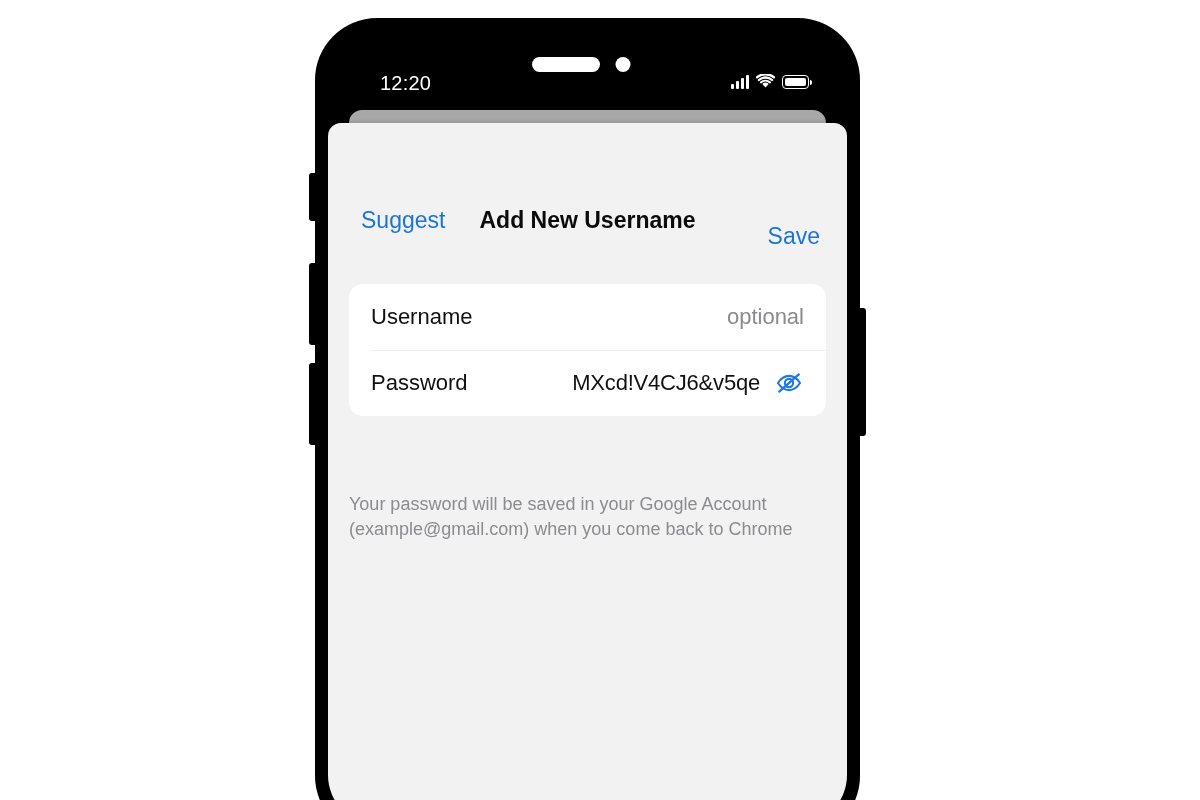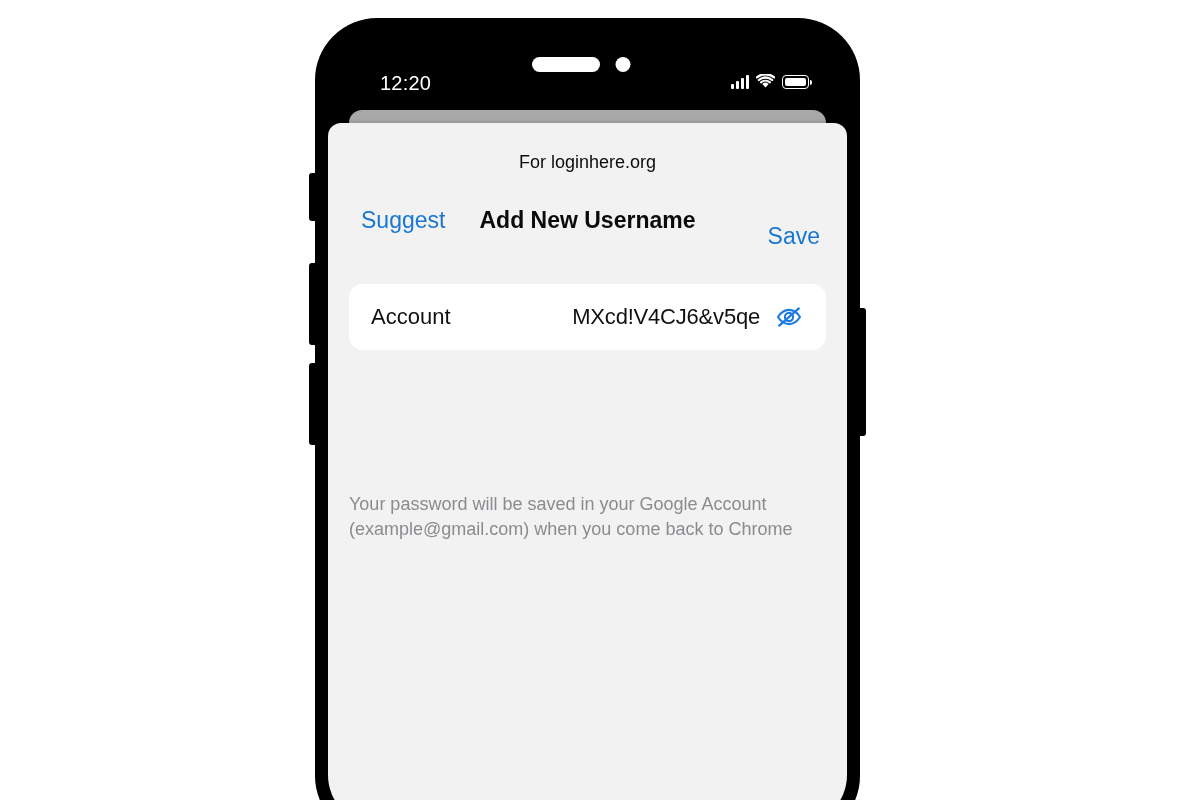--- a/index.html
+++ b/index.html
@@ -345,33 +345,36 @@
         <span id="battery-icon">
             <i></i>
           </span>
       </div>
     </div>
 
     <div id="sheet-backdrop"></div>
 
     <div id="password-sheet">
 
-      <div id="sheet-subtitle">For loginhere.org</div>
 
       <div id="sheet-toolbar">
         <div id="cancel-button">Suggest</div>
         <div id="sheet-title">Add New Username</div>
         <div id="save-button">Save</div>
       </div>
 
       <div id="form-card">
 
-
         <div class="form-row">
-          <span class="row-label">Account</span>
+          <span class="row-label">Username</span>
+          <span class="row-placeholder">optional</span>
+        </div>
+
+        <div class="form-row">
+          <span class="row-label">Password</span>
           <span id="password-value">MXcd!V4CJ6&amp;v5qe</span>
           <span id="toggle-password-visibility-button">
             <svg width="28" height="24" viewBox="0 0 28 24">
               <path d="M3 12 C6 7.2 9.9 4.9 14 4.9 C18.1 4.9 22 7.2 25 12 C22 16.8 18.1 19.1 14 19.1 C9.9 19.1 6 16.8 3 12 Z" fill="none" stroke="#1f7ae0" stroke-width="2.1" stroke-linejoin="round"></path>
               <circle cx="14" cy="12" r="4.1" fill="none" stroke="#1f7ae0" stroke-width="2.1"></circle>
               <path d="M4.2 20.6 L23.8 3.4" stroke="#1f7ae0" stroke-width="2.3" stroke-linecap="round"></path>
             </svg>
           </span>
         </div>
 

